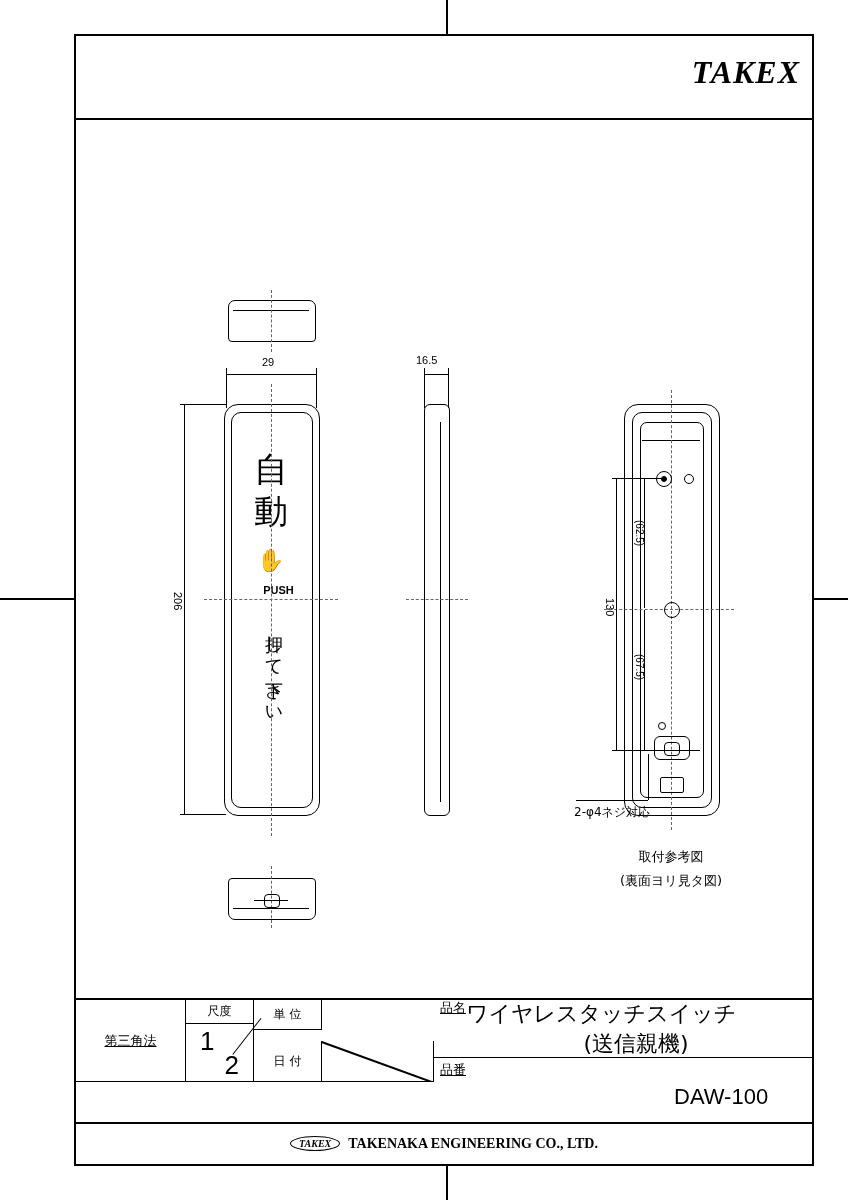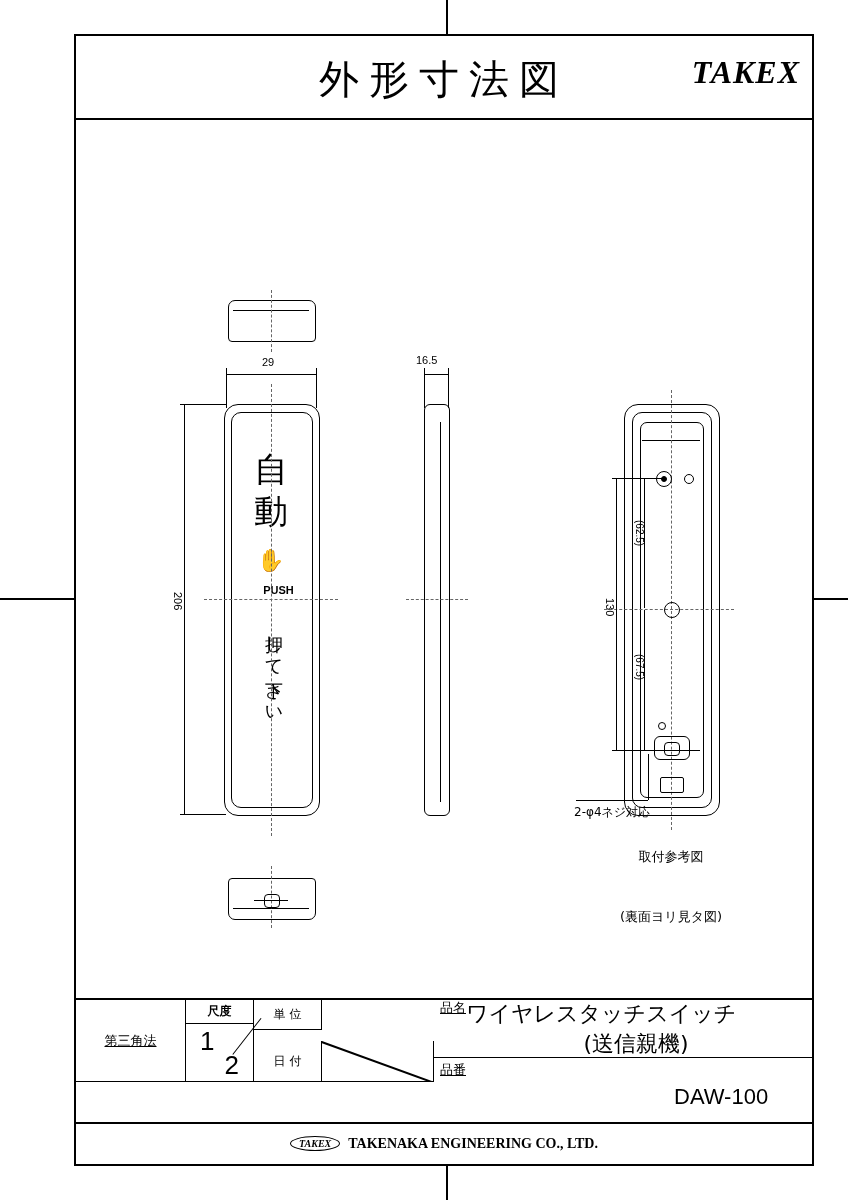--- a/index.html
+++ b/index.html
@@ -79,21 +79,20 @@
 <div class="page">
 
   <div class="cropmark" style="left:446px;top:0;width:1.5px;height:34px;"></div>
   <div class="cropmark" style="left:446px;top:1166px;width:1.5px;height:34px;"></div>
   <div class="cropmark" style="left:0;top:598px;width:74px;height:1.5px;"></div>
   <div class="cropmark" style="left:814px;top:598px;width:34px;height:1.5px;"></div>
 
   <div class="frame">
 
     <div class="titleband">
-      <div class="title-jp jp">外形寸法図</div>
       <div class="takex-logo">TAKEX</div>
     </div>
 
     <div class="drawing">
 
       <div class="capview" style="left:152px;top:178px;width:86px;height:40px;"></div>
       <div class="hline" style="left:157px;top:188px;width:76px;"></div>
       <div class="cl-v" style="left:195px;top:168px;height:62px;border-left:1px dashed #666;"></div>
 
       <div class="plate" style="left:148px;top:282px;width:94px;height:410px;"></div>
@@ -162,28 +161,28 @@
 
       <div class="vline" style="left:568px;top:488px;height:140px;"></div>
       <div class="hline" style="left:562px;top:628px;width:26px;"></div>
       <div class="lbl vert lbl-sm" style="left:558px;top:532px;">(67.5)</div>
 
       <div class="hline" style="left:500px;top:678px;width:72px;"></div>
       <div class="vline" style="left:572px;top:632px;height:46px;"></div>
       <div class="lbl jp" style="left:498px;top:682px;font-size:12px;">2-φ4ネジ対応</div>
 
       <div class="caption jp" style="left:515px;top:726px;width:160px;">取付参考図</div>
-      <div class="caption jp" style="left:515px;top:750px;width:160px;margin-top:36px;">(裏面ヨリ見タ図)</div>
+      <div class="caption jp" style="left:515px;top:750px;width:160px;">(裏面ヨリ見タ図)</div>
     </div>
 
     <div class="tblock">
 
       <div class="tb-cell bd-r bd-b jp f13" style="left:0;top:0;width:110px;height:82px;">第三角法</div>
 
-      <div class="tb-cell bd-r bd-b jp f12" style="left:110px;top:0;width:68px;height:24px;border-bottom:1.5px solid #000;font-weight:bold;">尺度</div>
+      <div class="tb-cell bd-r bd-b jp f12" style="left:110px;top:0;width:68px;height:24px;border-bottom:1.5px solid #000;">尺度</div>
       <div class="tb-cell bd-r bd-b" style="left:110px;top:24px;width:68px;height:58px;">
         <div class="scale-frac">
           <span class="num">1</span>
           <span class="bar"></span>
           <span class="den">2</span>
         </div>
       </div>
 
       <div class="tb-cell bd-r bd-b jp f12" style="left:178px;top:0;width:68px;height:30px;">単 位</div>
       <div class="tb-cell bd-r bd-b jp f12" style="left:178px;top:41px;width:68px;height:41px;">日 付</div>

